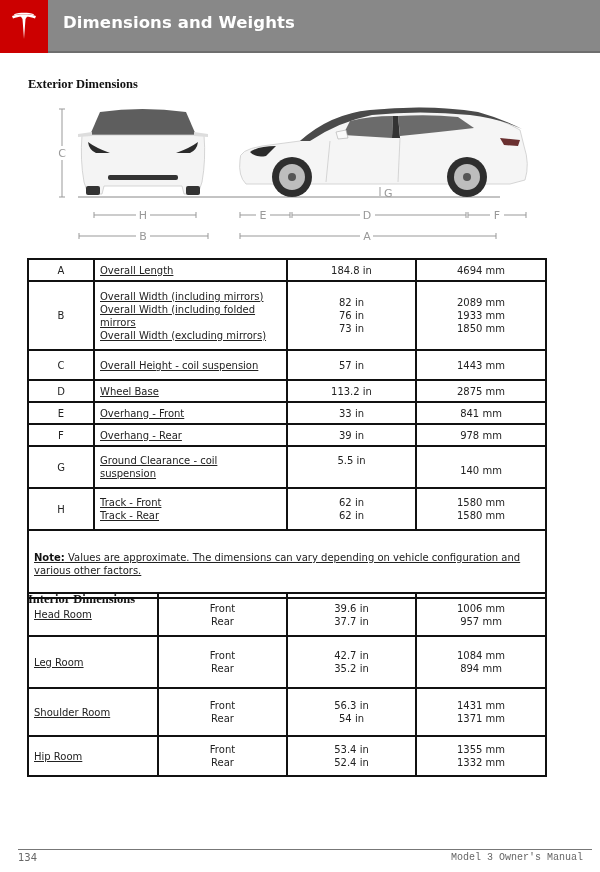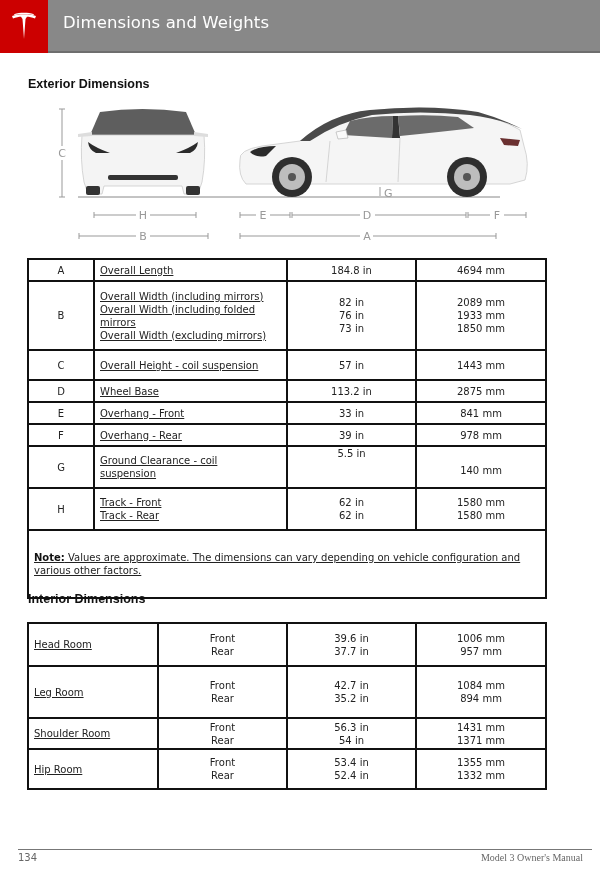--- a/index.html
+++ b/index.html
@@ -11,26 +11,26 @@
       position: absolute; left: 0; top: 0; width: 600px; height: 51px;
       background: #888888; border-bottom: 2px solid #6e6e6e;
     }
     .logo-block {
       position: absolute; left: 0; top: 0; width: 48px; height: 53px;
       background: #cc0000;
       display: flex; align-items: center; justify-content: center;
     }
     .header-title {
       position: absolute; left: 63px; top: 13px;
-      font-family: "DejaVu Sans", sans-serif; font-weight: normal;
+      font-family: "DejaVu Sans", sans-serif; font-weight: bold;
       font-size: 16.5px; color: #ffffff; letter-spacing: 0.1px;
     }
     .section-title {
       position: absolute; left: 28px;
-      font-family: Liberation Sans, sans-serif; font-weight: bold;
+      font-family: Liberation Serif, serif; font-weight: bold;
       font-size: 12.5px; color: #111;
     }
     .diagram { position: absolute; left: 0; top: 100px; width: 600px; height: 150px; }
     table.spec {
       position: absolute; left: 27px; border-collapse: collapse;
       font-family: "DejaVu Sans", sans-serif; font-size: 10px; color: #222;
       border: 2px solid #111;
     }
     table.spec td {
       border: 2px solid #111; padding: 0 5px; vertical-align: middle;
@@ -42,21 +42,21 @@
     .note b { font-weight: bold; color: #111; }
     .footer-line {
       position: absolute; left: 18px; top: 849px; width: 574px; height: 1px; background: #777;
     }
     .footer-left {
       position: absolute; left: 18px; top: 852px; font-size: 10px; color: #666;
       font-family: "DejaVu Sans", sans-serif;
     }
     .footer-right {
       position: absolute; right: 17px; top: 852px; font-size: 10px; color: #666;
-      font-family: Liberation Serif, serif;
+      font-family: Liberation Mono, monospace;
     }
     .multi span { display: block; }
   </style>
 </head>
 <body>
 
 <div class="header">
   <div class="logo-block">
     <svg width="28" height="30" viewBox="0 0 28 30">
       <path d="M2 4 C8 1.5 20 1.5 26 4 L25 6.5 C22 5.3 19 4.8 17 4.8 L15.5 7 L14 27 L12.5 7 L11 4.8 C9 4.8 6 5.3 3 6.5 Z" fill="#ffffff"></path>
@@ -211,21 +211,21 @@
     <td class="l">Overhang - Rear</td>
     <td class="c">39 in</td>
     <td class="c">978 mm</td>
   </tr>
   <tr style="height:42px">
     <td class="c">G</td>
     <td class="l multi" style="vertical-align:top; padding-top:7px;">
       <span>Ground Clearance - coil</span>
       <span>suspension</span>
     </td>
-    <td class="c" style="vertical-align:top; ">5.5 in</td>
+    <td class="c" style="vertical-align:top; padding-top:7px;">5.5 in</td>
     <td class="c" style="vertical-align:top; padding-top:17px;">140 mm</td>
   </tr>
   <tr style="height:42px">
     <td class="c">H</td>
     <td class="l multi">
       <span>Track - Front</span>
       <span>Track - Rear</span>
     </td>
     <td class="c multi">
       <span>62 in</span>
@@ -237,21 +237,21 @@
     </td>
   </tr>
   <tr>
     <td colspan="4" class="l note"><b>Note:</b><span> Values are approximate. The dimensions can vary depending on vehicle configuration and various other factors.</span></td>
   </tr>
 </tbody>
   </table>
 
 <div class="section-title" style="top:592px;">Interior Dimensions</div>
 
-<table class="spec" style="top:622px; width:520px;border-radius:12px;">
+<table class="spec" style="top:592px; width:520px;border-radius:12px;">
   <colgroup>
       <col style="width:130px">
       <col style="width:129px">
       <col style="width:129px">
       <col style="width:130px">
     </colgroup>
   <tbody>
       <tr style="height:43px">
     <td class="l">Head Room</td>
     <td class="c multi">
@@ -275,21 +275,21 @@
         </td>
     <td class="c multi">
           <span>42.7 in</span>
           <span>35.2 in</span>
         </td>
     <td class="c multi">
           <span>1084 mm</span>
           <span>894 mm</span>
         </td>
   </tr>
-  <tr style="height:31px">
+  <tr style="height:48px">
     <td class="l">Shoulder Room</td>
     <td class="c multi">
           <span>Front</span>
           <span>Rear</span>
         </td>
     <td class="c multi">
           <span>56.3 in</span>
           <span>54 in</span>
         </td>
     <td class="c multi">

